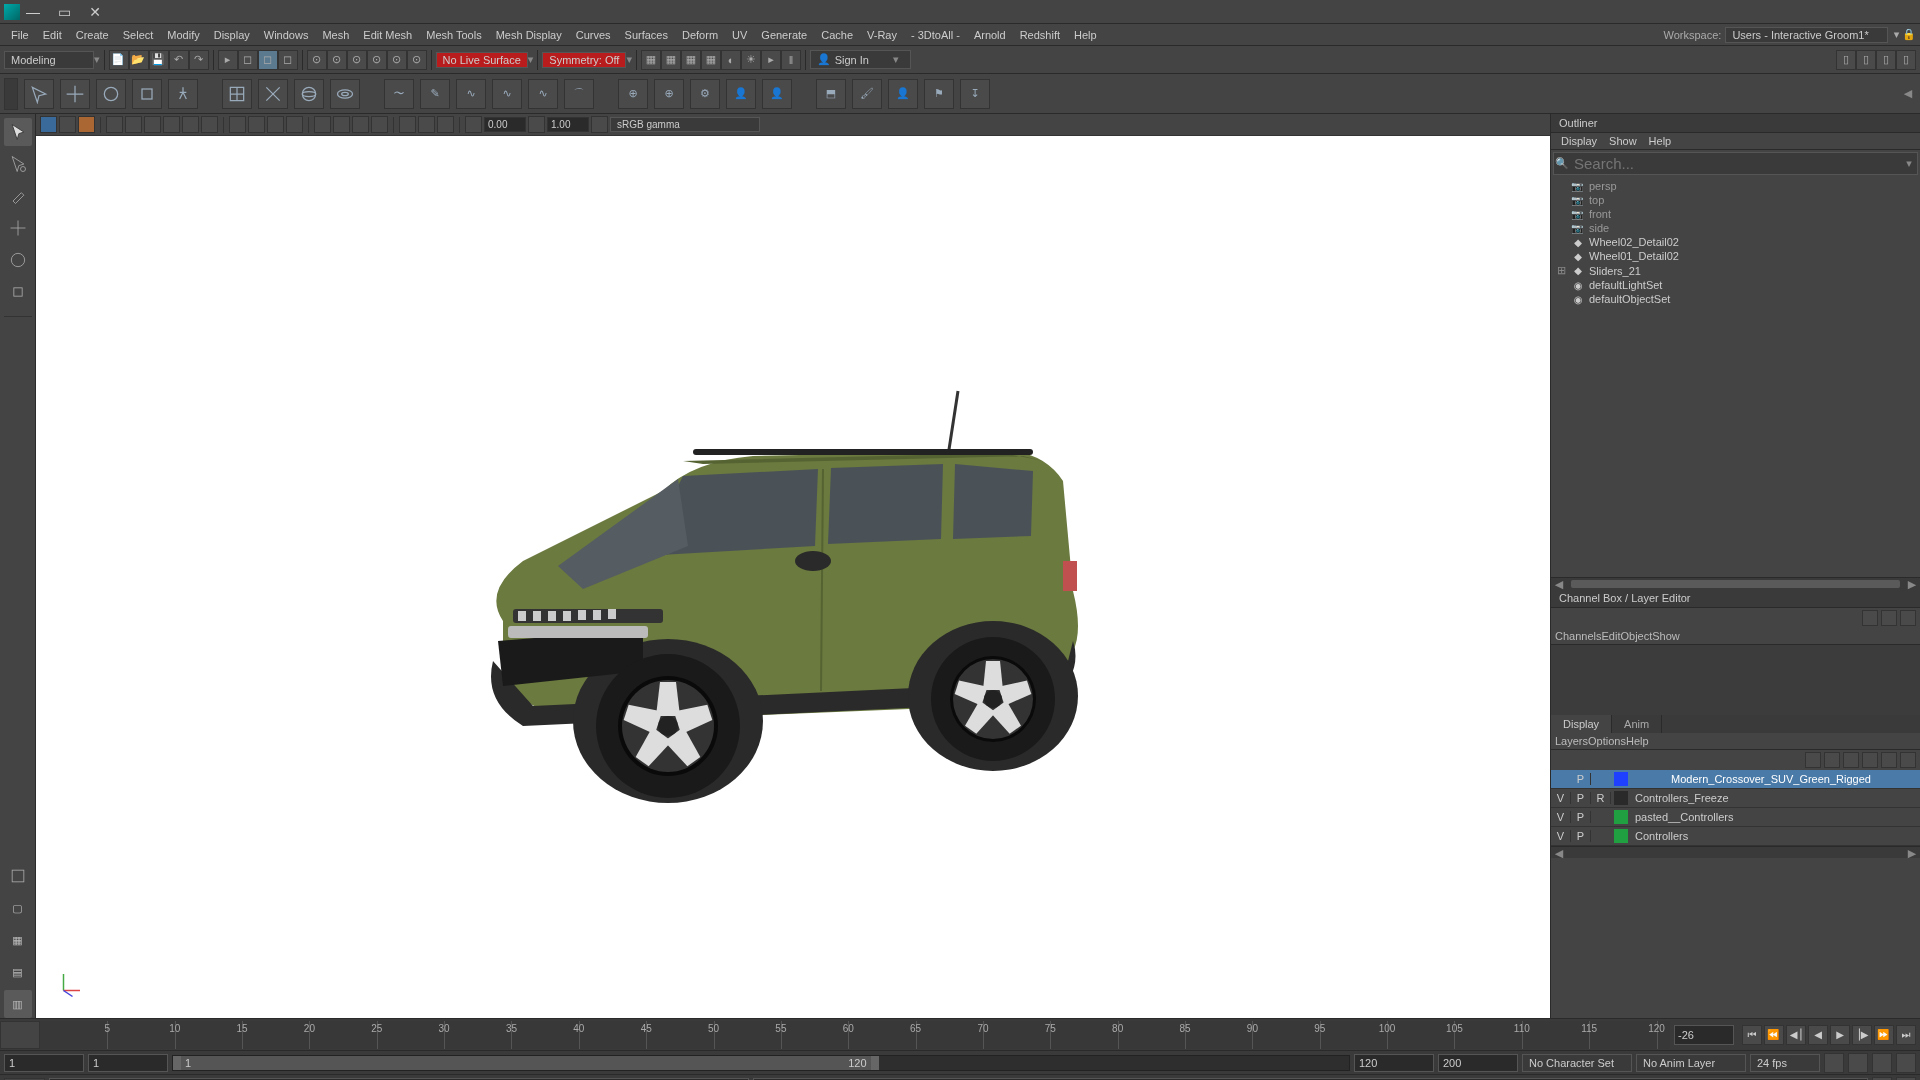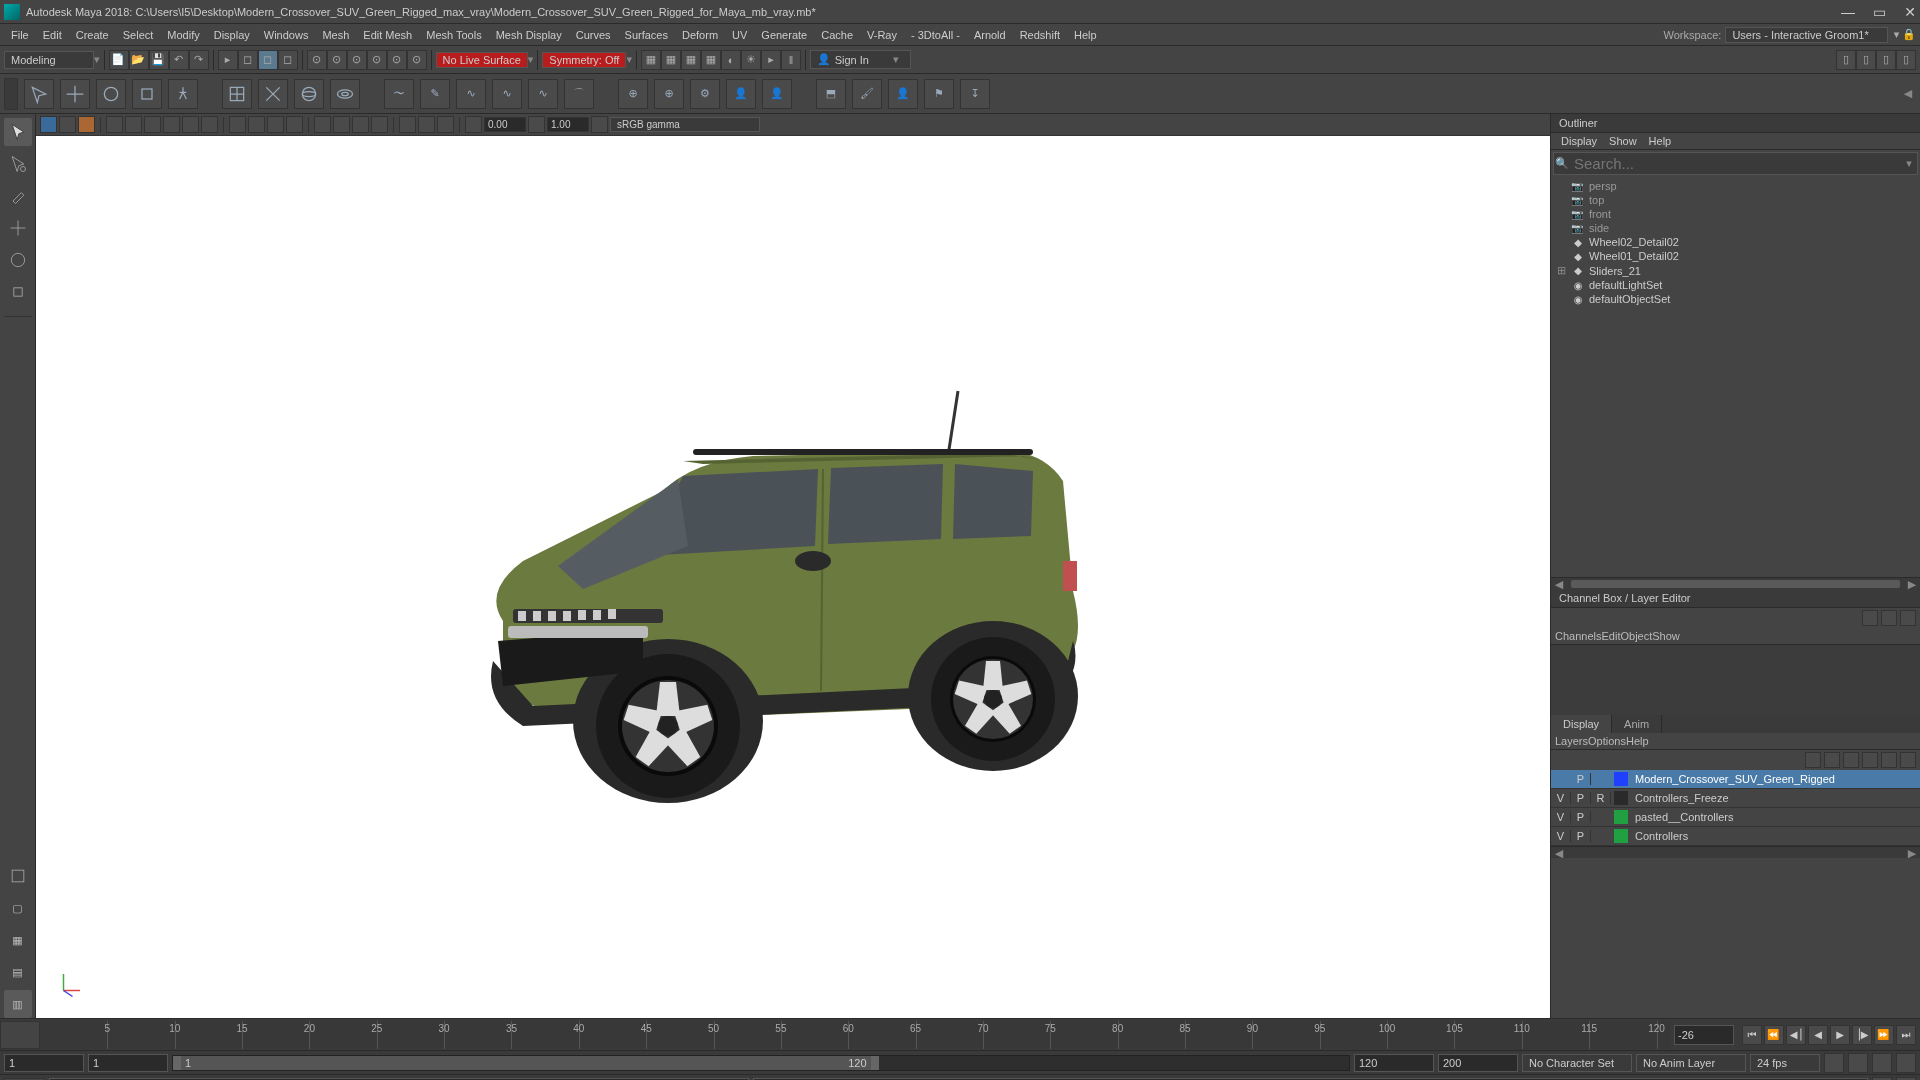--- a/index.html
+++ b/index.html
@@ -87,21 +87,21 @@
 .layer-tabs .lt.active{background:#444;color:#ccc;}
 .layer-menubar{display:flex;padding:2px 4px;gap:4px;border-bottom:1px solid #2a2a2a;}
 .layer-icons{display:flex;justify-content:flex-end;padding:2px 4px;gap:3px;}
 .layer-icons .li{width:16px;height:16px;background:#4a4a4a;border:1px solid #333;cursor:pointer;}
 .layer-list{max-height:92px;overflow:auto;}
 .layer-row{display:flex;align-items:center;height:19px;border-bottom:1px solid #333;font-size:11px;}
 .layer-row .cell{width:20px;text-align:center;border-right:1px solid #333;color:#ccc;}
 .layer-row .swatch{width:14px;height:14px;margin:0 3px;}
 .layer-row .name{flex:1;padding-left:4px;color:#ccc;}
 .layer-row.selected{background:#4a7aa8;color:#fff;}
-.layer-row.selected .name{color:#fff;}
+.layer-row.selected .name{color:#fff;margin-left:36px;}
 
 
 .timeline{height:32px;background:#3a3a3a;border-top:1px solid #2a2a2a;display:flex;align-items:center;position:relative;}
 .timeline .tl-grip{width:40px;height:28px;background:#444;border:1px solid #333;}
 .timeline .tl-track{flex:1;position:relative;height:28px;background:#383838;}
 .timeline .tl-tick{position:absolute;top:0;bottom:0;width:1px;background:#555;}
 .timeline .tl-label{position:absolute;top:2px;font-size:10px;color:#aaa;transform:translateX(-50%);}
 .timeline .tl-frame{width:60px;background:#2a2a2a;border:1px solid #555;color:#ccc;padding:3px;text-align:left;margin:0 4px;}
 .timeline .tl-controls{display:flex;gap:2px;padding:0 4px;}
 .timeline .tl-btn{width:20px;height:20px;background:#4a4a4a;border:1px solid #333;cursor:pointer;display:flex;align-items:center;justify-content:center;color:#ccc;font-size:10px;}
@@ -120,21 +120,20 @@
 .cmd-row .cmd-label{background:#444;border:1px solid #333;padding:2px 8px;color:#ccc;}
 .cmd-row .cmd-input{flex:0 0 700px;background:#2a2a2a;border:1px solid #555;height:18px;}
 .cmd-row .cmd-output{flex:1;background:#2a2a2a;border:1px solid #555;height:18px;}
 .cmd-row .cb{width:20px;height:20px;background:#4a4a4a;border:1px solid #333;cursor:pointer;}
 </style>
 </head>
 <body>
 
 <div class="titlebar">
   <div class="logo"></div>
-  <div class="title">Autodesk Maya 2018: C:\Users\I5\Desktop\Modern_Crossover_SUV_Green_Rigged_max_vray\Modern_Crossover_SUV_Green_Rigged_for_Maya_mb_vray.mb*</div>
   <div class="win-controls">
     <span>—</span>
     <span>▭</span>
     <span>✕</span>
   </div>
 </div>
 
 <div class="menubar">
   <span id="menus"><span class="menu-item">File</span><span class="menu-item">Edit</span><span class="menu-item">Create</span><span class="menu-item">Select</span><span class="menu-item">Modify</span><span class="menu-item">Display</span><span class="menu-item">Windows</span><span class="menu-item">Mesh</span><span class="menu-item">Edit Mesh</span><span class="menu-item">Mesh Tools</span><span class="menu-item">Mesh Display</span><span class="menu-item">Curves</span><span class="menu-item">Surfaces</span><span class="menu-item">Deform</span><span class="menu-item">UV</span><span class="menu-item">Generate</span><span class="menu-item">Cache</span><span class="menu-item">V-Ray</span><span class="menu-item">- 3DtoAll -</span><span class="menu-item">Arnold</span><span class="menu-item">Redshift</span><span class="menu-item">Help</span></span>
   <span class="spacer"></span>

